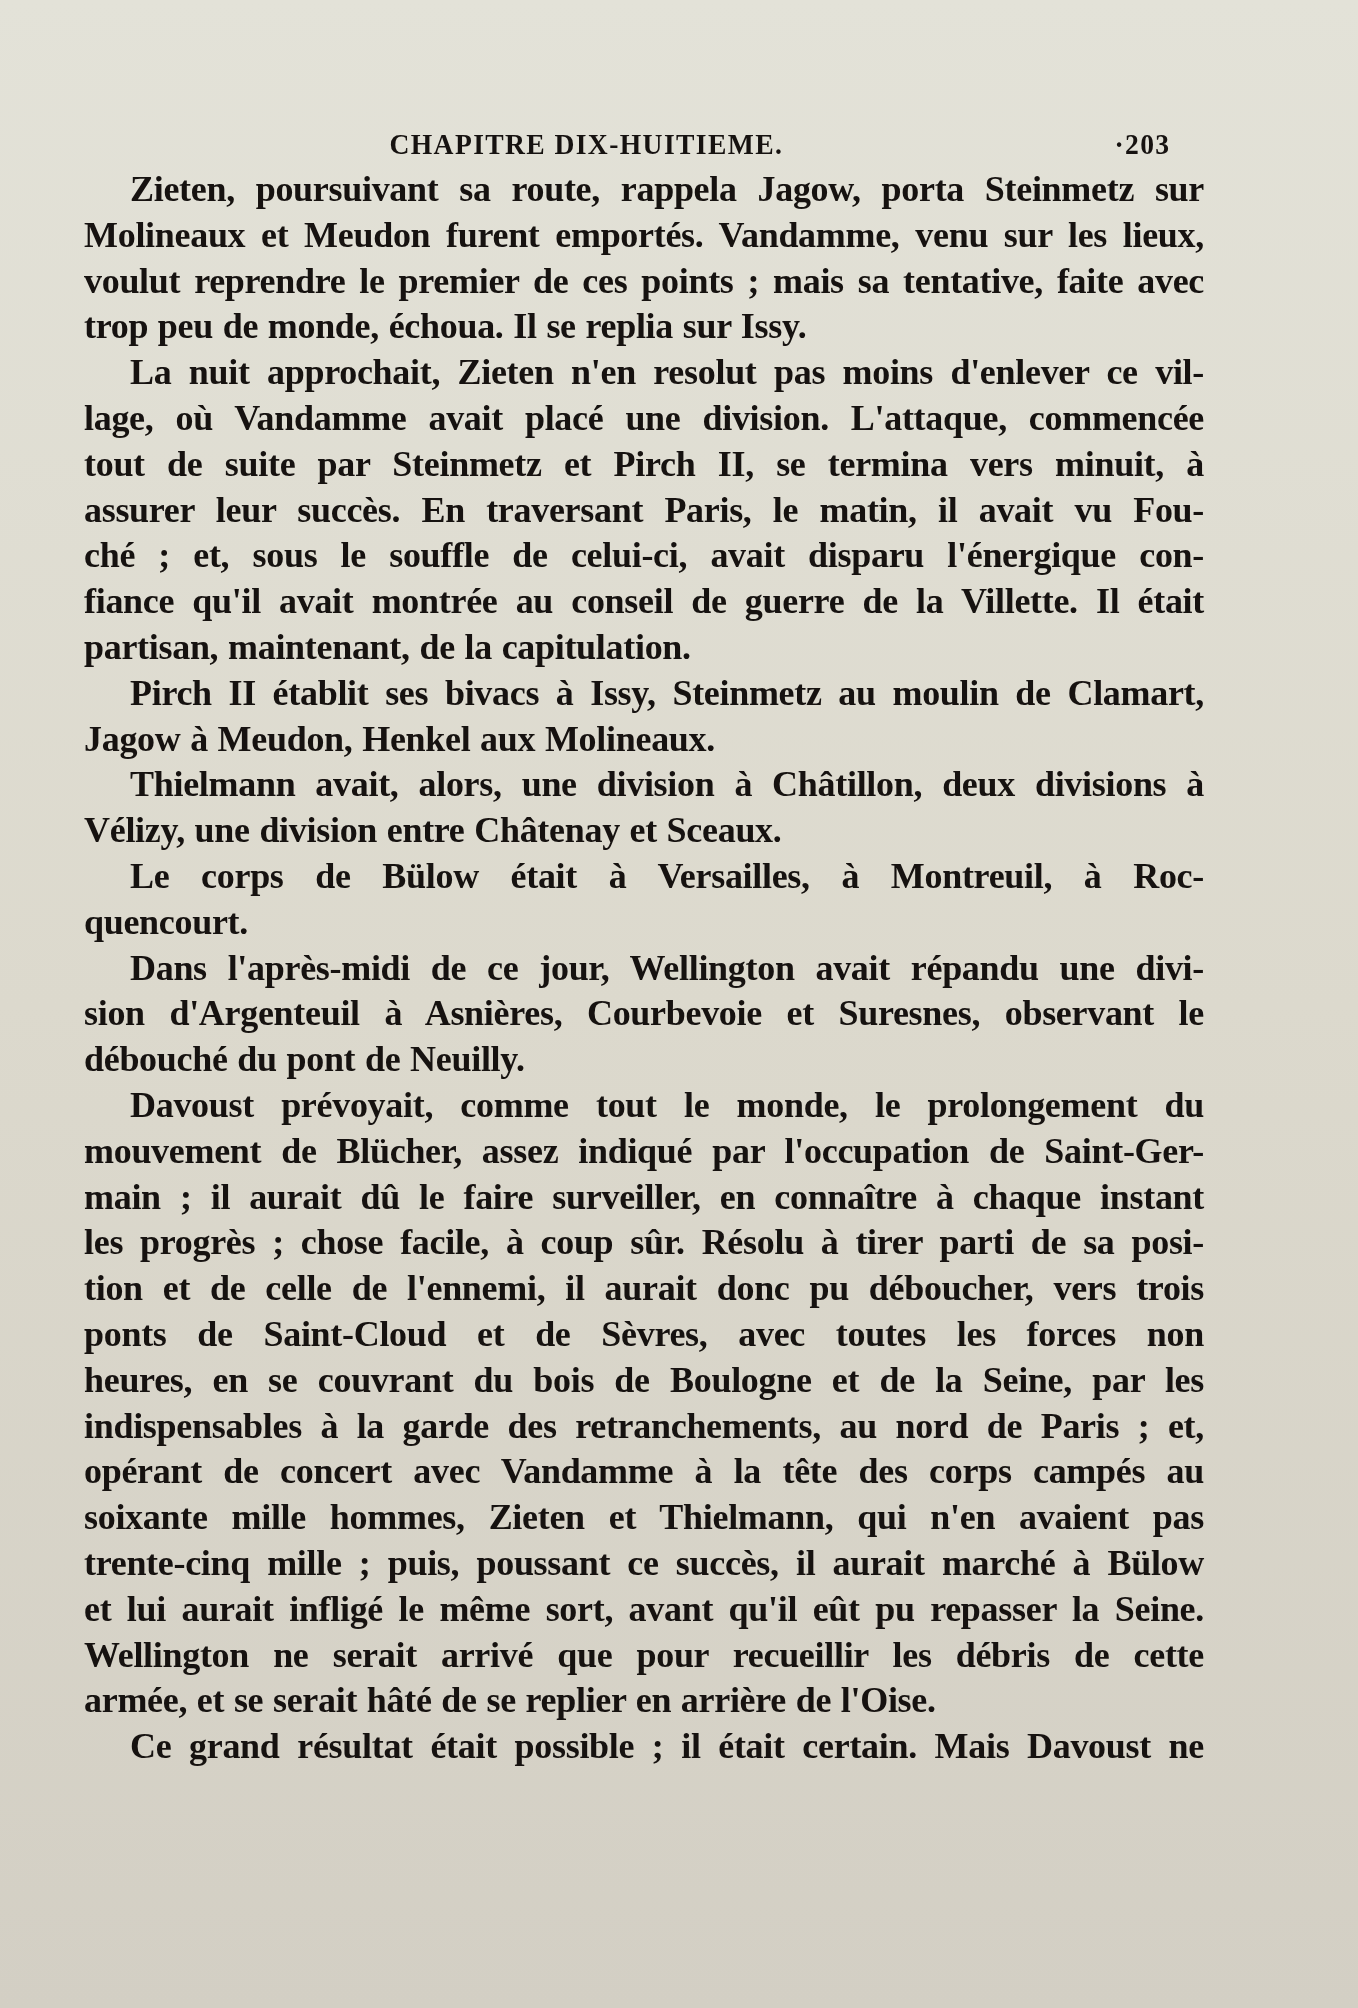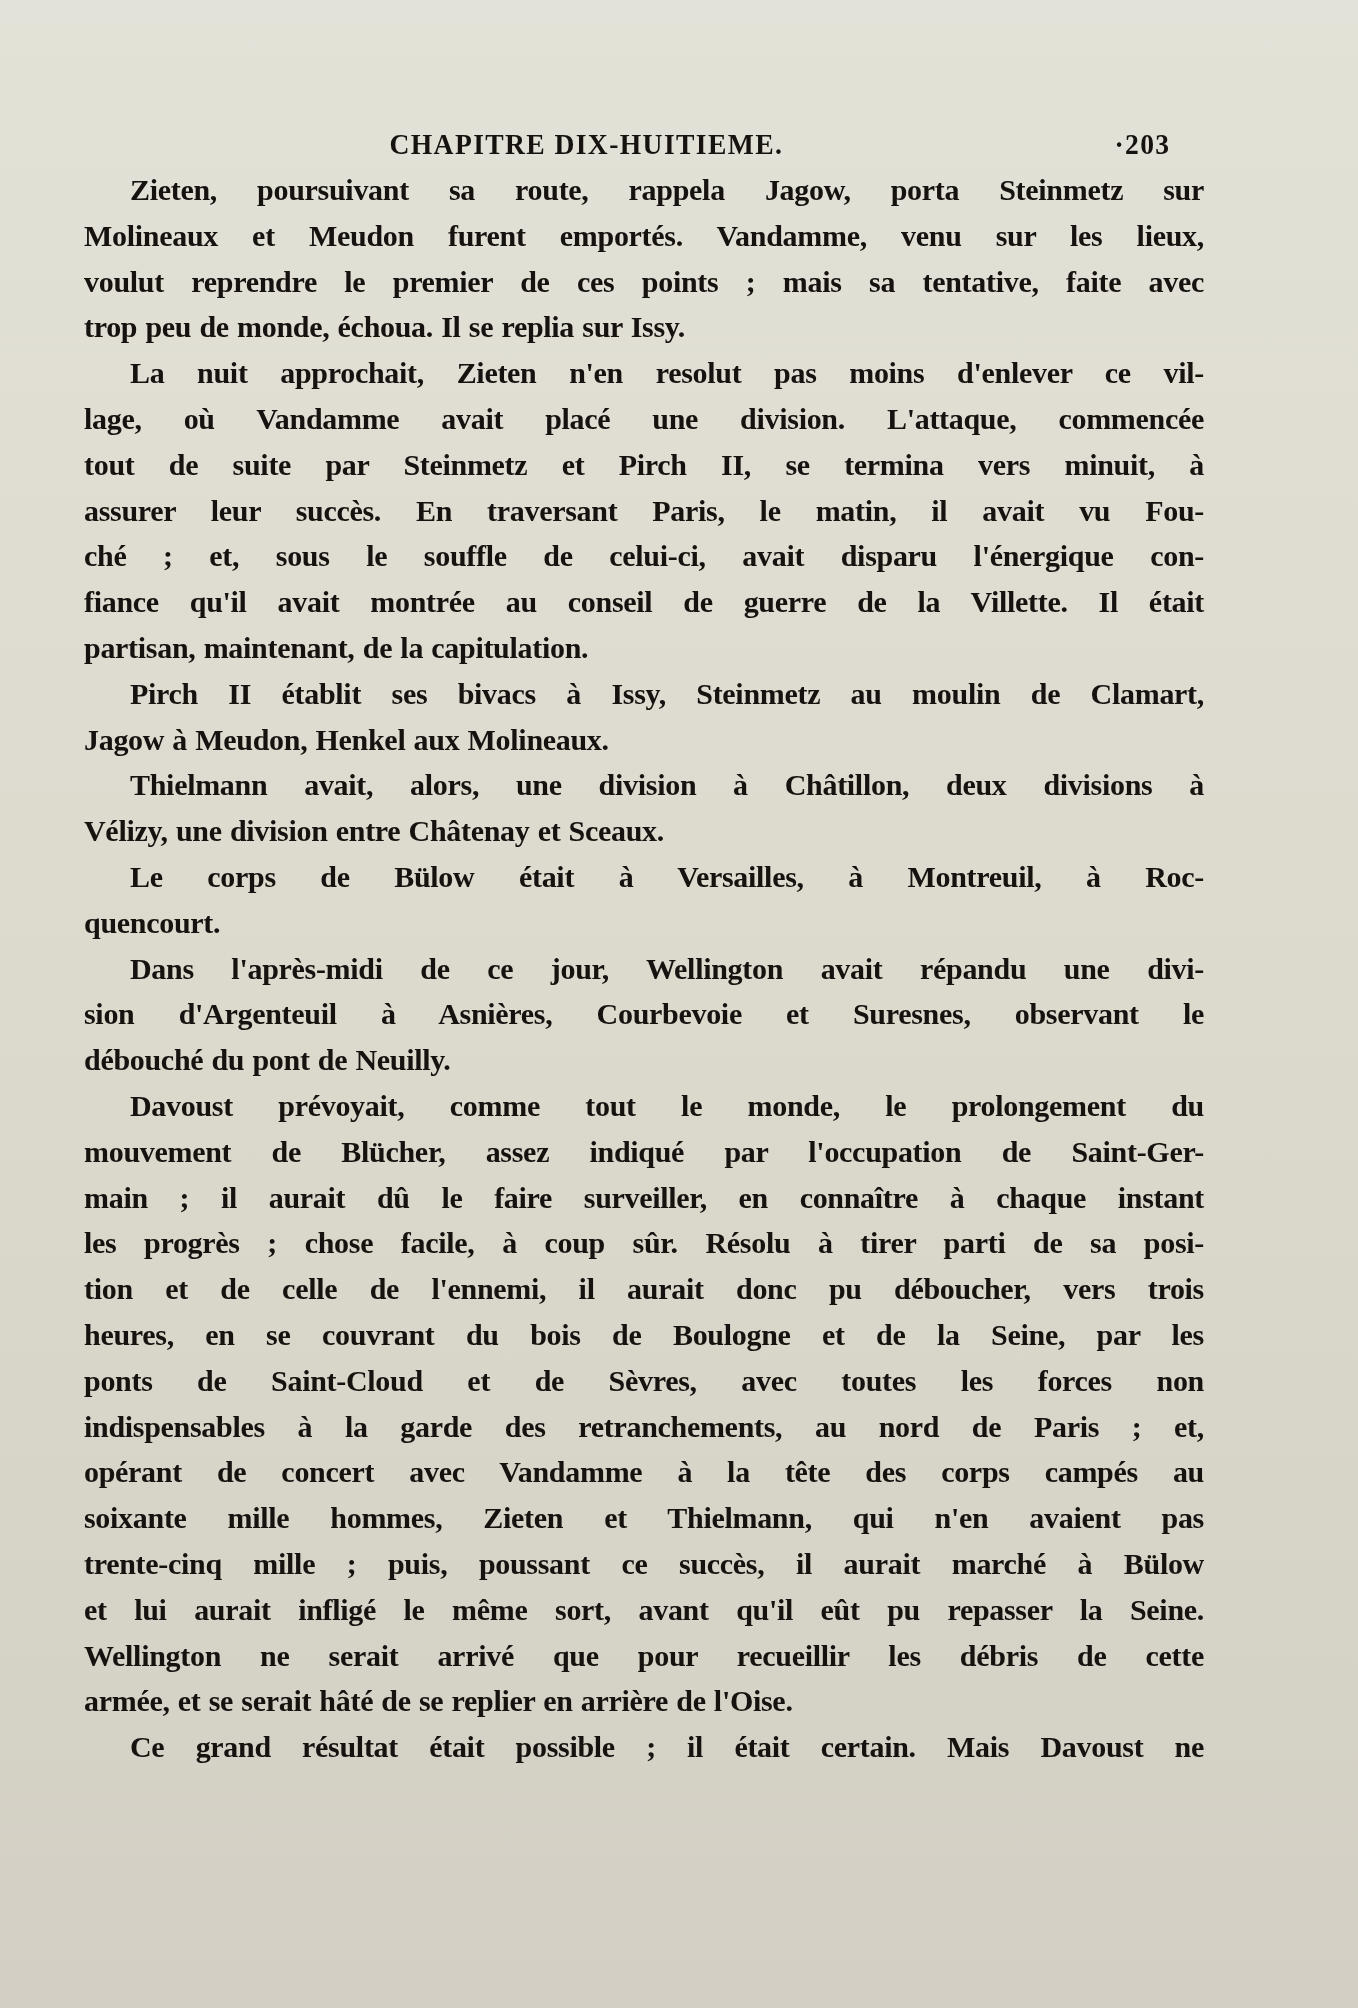--- a/index.html
+++ b/index.html
@@ -37,21 +37,21 @@
       top: 8px;
       white-space: nowrap;
     }
     .header .pagenum {
       position: absolute;
       left: 1120px;
       top: 8px;
       white-space: nowrap;
     }
     .body-text {
-      font-size: 30px;
+      font-size: 36px;
       line-height: 45.8px;
       font-weight: bold;
       text-align: justify;
       letter-spacing: -0.3px;
       word-spacing: 1px;
     }
     .para {
       margin: 0;
       text-indent: 46px;
       text-align-last: left;
@@ -119,22 +119,22 @@
       <span class="line">sion d'Argenteuil à Asnières, Courbevoie et Suresnes, observant le</span>
       <span class="line last">débouché du pont de Neuilly.</span>
     </div>
 
     <div class="para">
       <span class="line first">Davoust prévoyait, comme tout le monde, le prolongement du</span>
       <span class="line">mouvement de Blücher, assez indiqué par l'occupation de Saint-Ger-</span>
       <span class="line">main ; il aurait dû le faire surveiller, en connaître à chaque instant</span>
       <span class="line">les progrès ; chose facile, à coup sûr. Résolu à tirer parti de sa posi-</span>
       <span class="line">tion et de celle de l'ennemi, il aurait donc pu déboucher, vers trois</span>
+      <span class="line">ponts de Saint-Cloud et de Sèvres, avec toutes les forces non</span>
       <span class="line">heures, en se couvrant du bois de Boulogne et de la Seine, par les</span>
-      <span class="line">ponts de Saint-Cloud et de Sèvres, avec toutes les forces non</span>
       <span class="line">indispensables à la garde des retranchements, au nord de Paris ; et,</span>
       <span class="line">opérant de concert avec Vandamme à la tête des corps campés au</span>
       <span class="line">soixante mille hommes, Zieten et Thielmann, qui n'en avaient pas</span>
       <span class="line">trente-cinq mille ; puis, poussant ce succès, il aurait marché à Bülow</span>
       <span class="line">et lui aurait infligé le même sort, avant qu'il eût pu repasser la Seine.</span>
       <span class="line">Wellington ne serait arrivé que pour recueillir les débris de cette</span>
       <span class="line last">armée, et se serait hâté de se replier en arrière de l'Oise.</span>
     </div>
 
     <div class="para">

